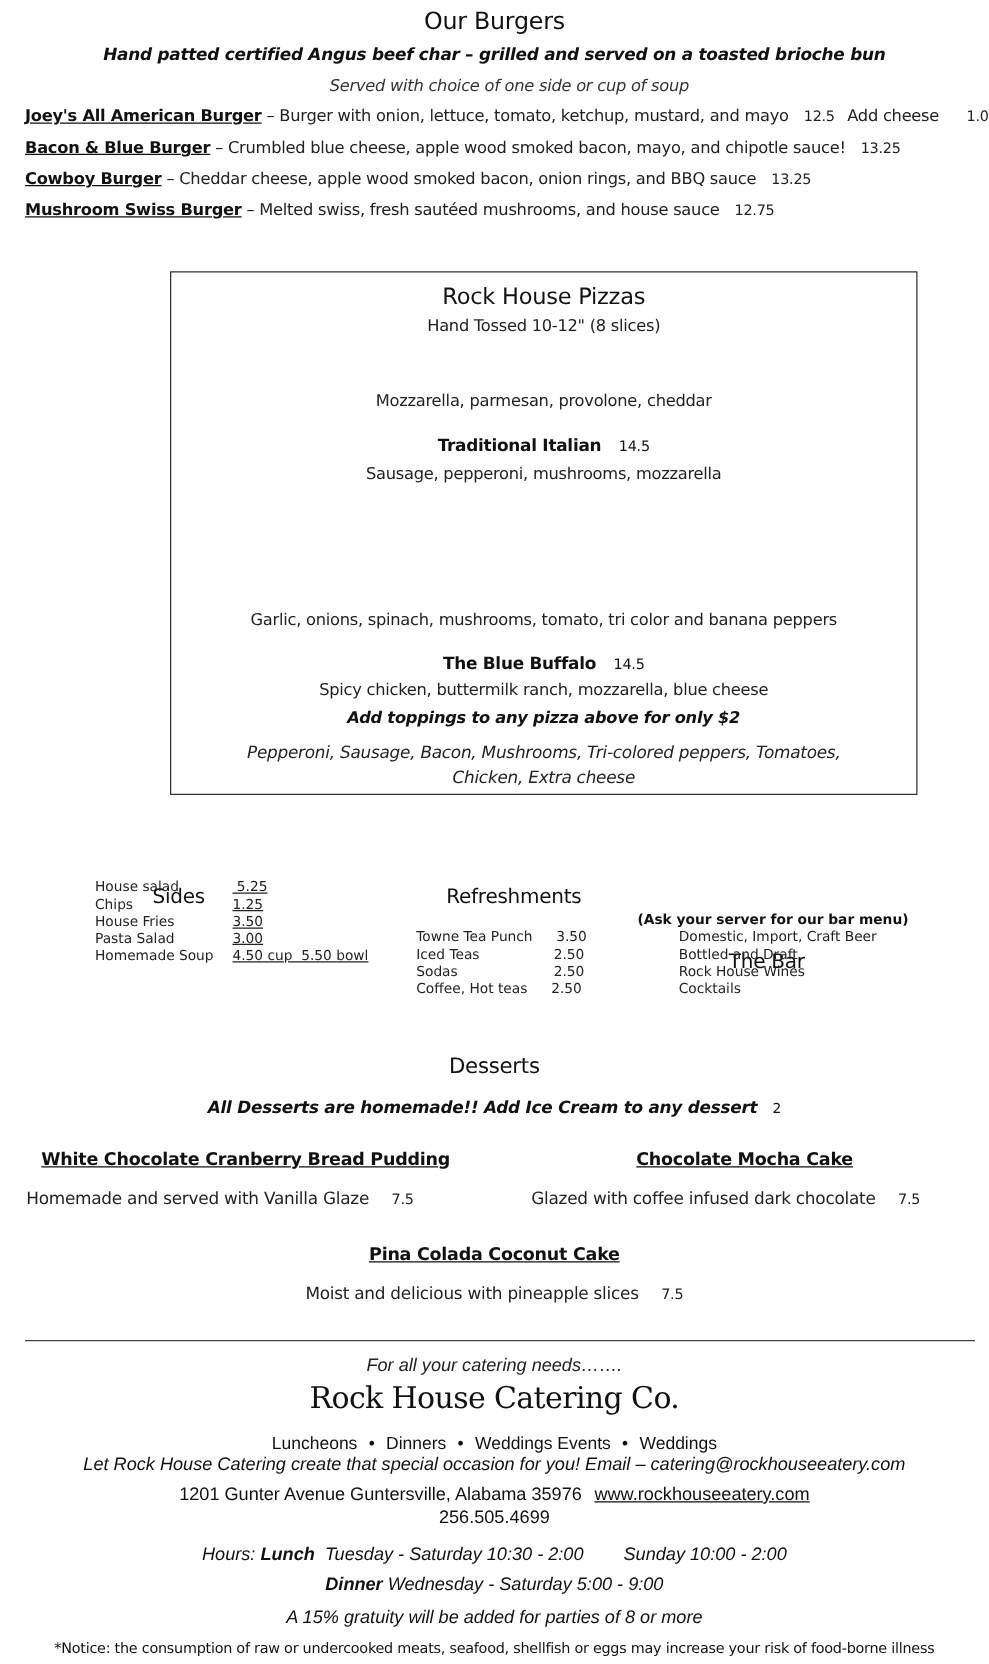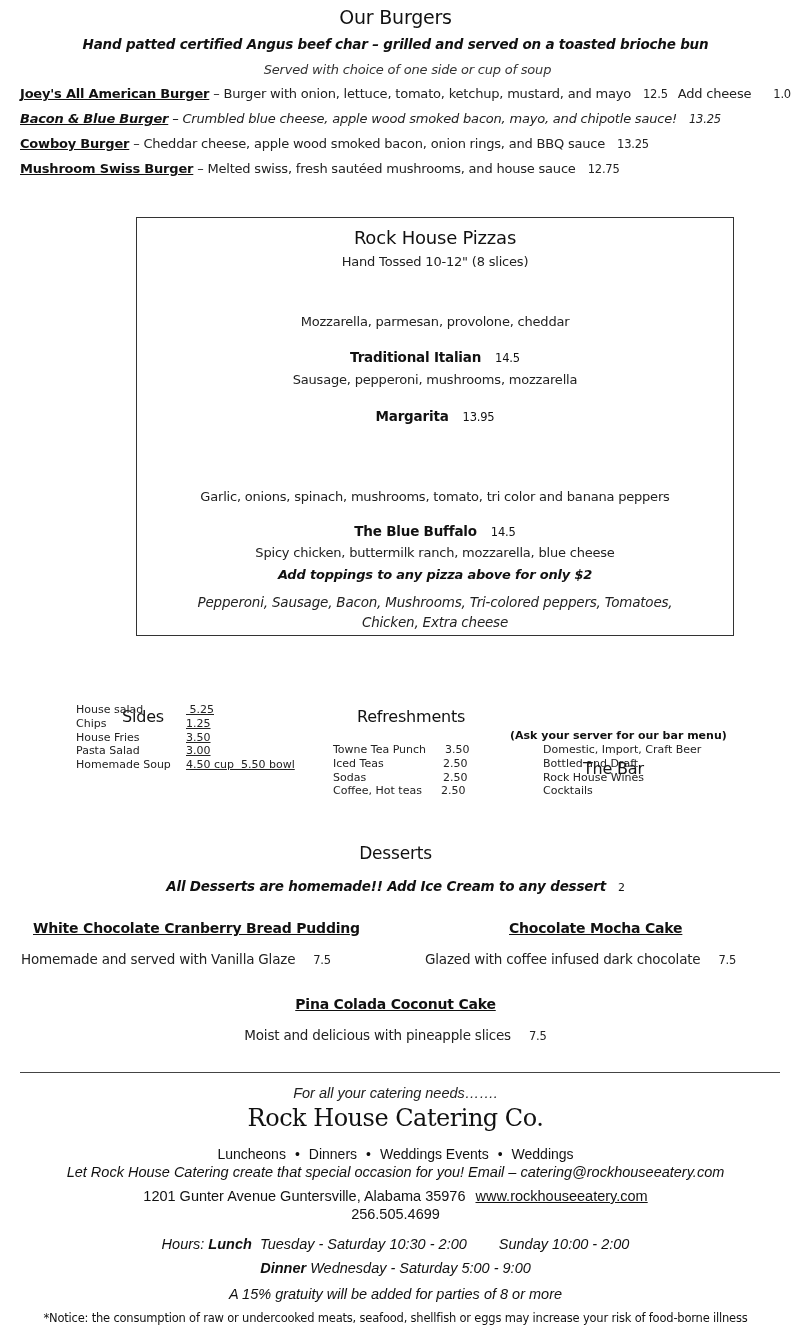--- a/index.html
+++ b/index.html
@@ -65,40 +65,39 @@
 </head>
 <body>
 
 <div class="abs center sec-title hand" style="top:6px;">Our Burgers</div>
 <div class="abs center tagline hand" style="top:36px;">Hand patted certified Angus beef char – grilled and served on a toasted brioche bun</div>
 <div class="abs center served hand" style="top:62px;padding-left:24px;">Served with choice of one side or cup of soup</div>
 
 <div class="abs burger-row hand" style="top:86px;">
   <span class="name">Joey's All American Burger</span><span> – Burger with onion, lettuce, tomato, ketchup, mustard, and mayo</span><span class="price">12.5</span><span class="extra">Add cheese</span><span class="extra-price">1.00</span>
 </div>
-<div class="abs burger-row hand" style="top:111px;font-style:italic;">
+<div class="abs burger-row hand" style="top:111px;">
   <span class="name">Bacon &amp; Blue Burger</span><span> – Crumbled blue cheese, apple wood smoked bacon, mayo, and chipotle sauce!</span><span class="price">13.25</span>
 </div>
 <div class="abs burger-row hand" style="top:136px;">
   <span class="name">Cowboy Burger</span><span> – Cheddar cheese, apple wood smoked bacon, onion rings, and BBQ sauce</span><span class="price">13.25</span>
 </div>
 <div class="abs burger-row hand" style="top:161px;">
   <span class="name">Mushroom Swiss Burger</span><span> – Melted swiss, fresh sautéed mushrooms, and house sauce</span><span class="price">12.75</span>
 </div>
 
 <div class="abs pizza-box">
   <div class="abs center pz-title hand" style="top:9px;">Rock House Pizzas</div>
   <div class="abs center pz-sub hand" style="top:36px;">Hand Tossed 10-12" (8 slices)</div>
 
   <div class="abs center pz-desc hand" style="top:96px;">Mozzarella, parmesan, provolone, cheddar</div>
 
   <div class="abs center pz-name hand" style="top:131px;"><span>Traditional Italian</span><span class="pz-price">14.5</span></div>
   <div class="abs center pz-desc hand" style="top:154px;">Sausage, pepperoni, mushrooms, mozzarella</div>
 
-  <div class="abs center pz-name hand" style="top:190px;"><span>Margarita</span><span class="pz-price">13.95</span></div>
 
   <div class="abs center pz-desc hand" style="top:271px;">Garlic, onions, spinach, mushrooms, tomato, tri color and banana peppers</div>
 
   <div class="abs center pz-name hand" style="top:305px;"><span>The Blue Buffalo</span><span class="pz-price">14.5</span></div>
   <div class="abs center pz-desc hand" style="top:327px;">Spicy chicken, buttermilk ranch, mozzarella, blue cheese</div>
 
   <div class="abs center pz-addon hand" style="top:349px;">Add toppings to any pizza above for only $2</div>
   <div class="abs center pz-toppings hand" style="top:374px;">Pepperoni, Sausage, Bacon, Mushrooms, Tri-colored peppers, Tomatoes,</div>
   <div class="abs center pz-toppings hand" style="top:394px;">Chicken, Extra cheese</div>
 </div>

